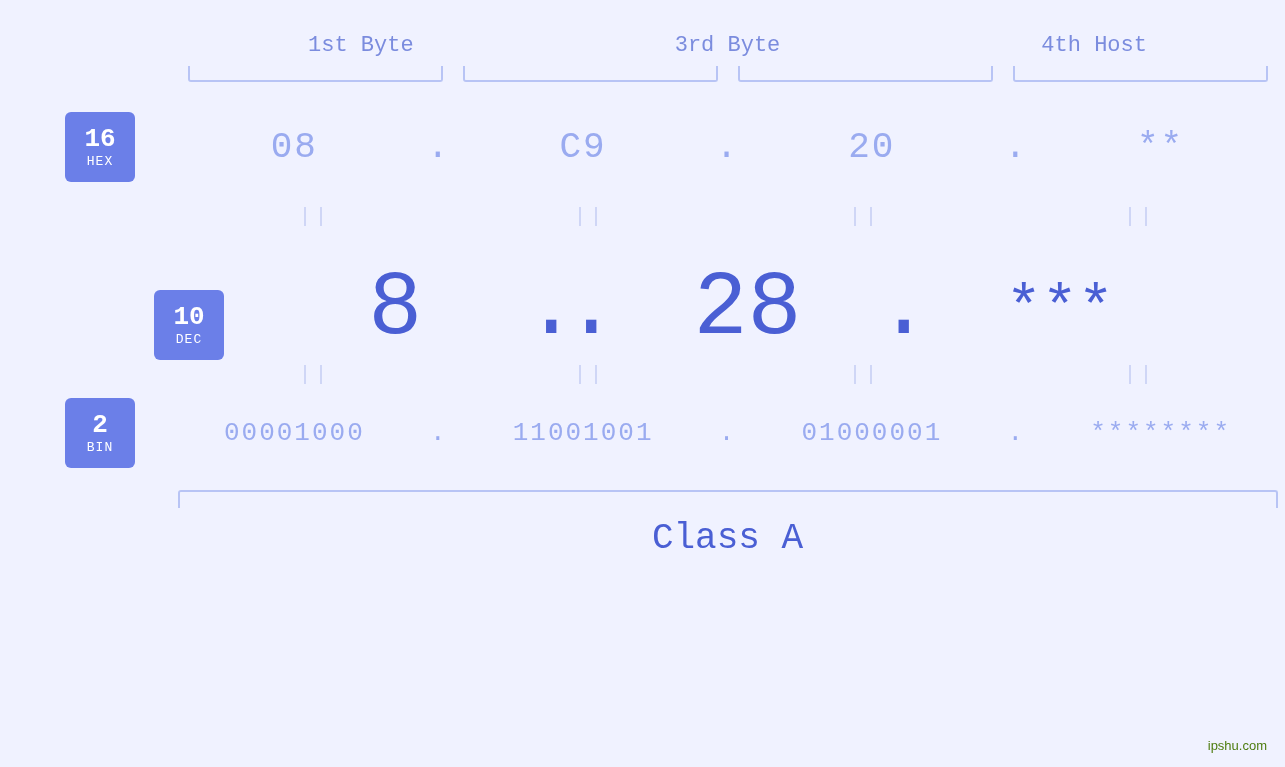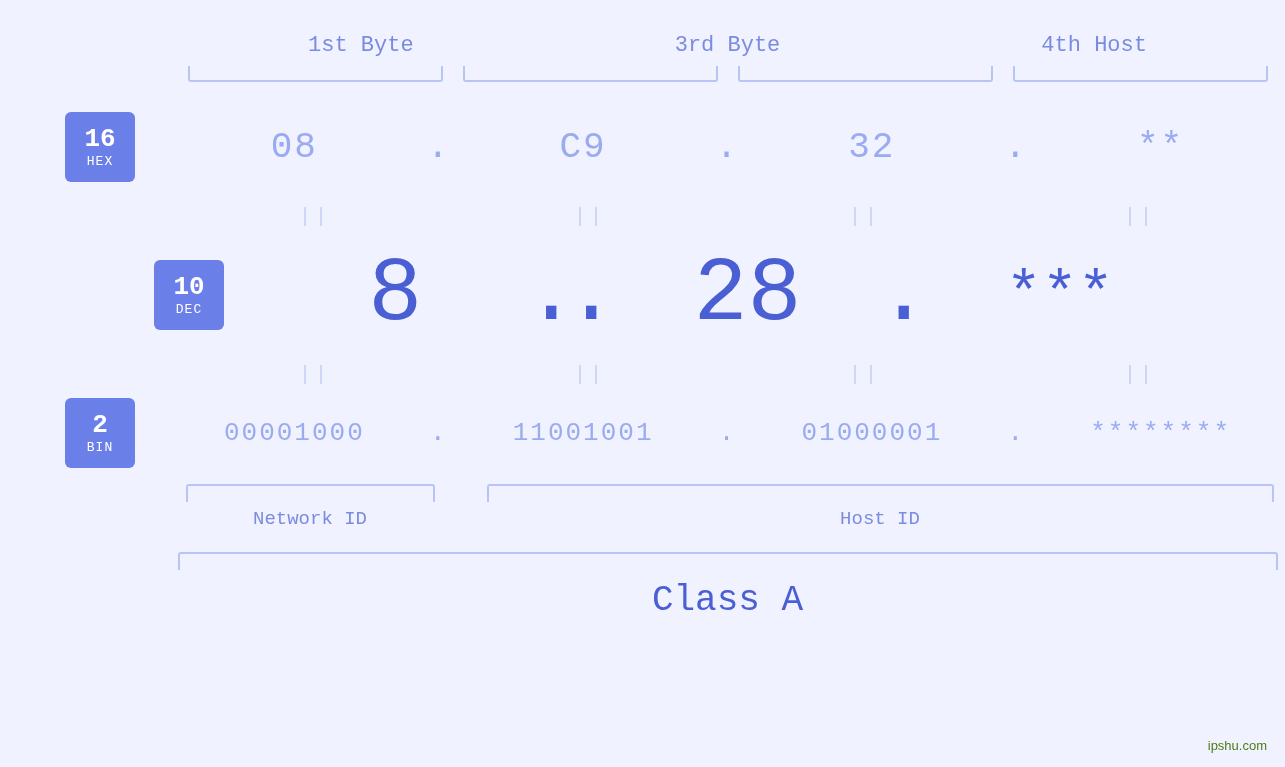--- a/index.html
+++ b/index.html
@@ -170,39 +170,39 @@
       <div class="dot">
         <span class="byte-value-hex">.</span>
       </div>
       <div class="byte-cell">
         <span class="byte-value-hex">C9</span>
       </div>
       <div class="dot">
         <span class="byte-value-hex">.</span>
       </div>
       <div class="byte-cell">
-        <span class="byte-value-hex">32</span>
+        <span class="byte-value-hex">20</span>
       </div>
       <div class="dot">
         <span class="byte-value-hex">.</span>
       </div>
       <div class="byte-cell">
         <span class="byte-value-hex">**</span>
       </div>
     </div>
   </div>
 
   <div style="display:flex; width:1100px; margin-left:170px; height:28px; align-items:center;">
     <div style="flex:1; text-align:center; color:#c8d0f5; font-size:20px; letter-spacing:4px;">||</div>
     <div style="flex:1; text-align:center; color:#c8d0f5; font-size:20px; letter-spacing:4px;">||</div>
     <div style="flex:1; text-align:center; color:#c8d0f5; font-size:20px; letter-spacing:4px;">||</div>
     <div style="flex:1; text-align:center; color:#c8d0f5; font-size:20px; letter-spacing:4px;">||</div>
   </div>
 
-  <div style="display:flex; align-items:center; width:1107px; height:130px;">
+  <div style="display:flex; align-items:flex-end; width:1107px; height:130px;">
     <div class="row-label">
       <div class="label-badge">
         <span class="label-number">10</span>
         <span class="label-text">DEC</span>
       </div>
     </div>
     <div class="bytes-row">
       <div class="byte-cell">
         <span class="byte-value-dec">8</span>
       </div>
@@ -256,35 +256,21 @@
       </div>
       <div class="dot">
         <span class="byte-value-bin">.</span>
       </div>
       <div class="byte-cell">
         <span class="byte-value-bin">********</span>
       </div>
     </div>
   </div>
 
-  <div style="display:flex; width:1100px; margin-left:170px; margin-top:6px; gap:0;">
-
-    <div style="flex:1; display:flex; flex-direction:column; align-items:center;">
-      <div style="width:calc(100% - 16px); height:18px; border:2px solid #b8c4f5; border-bottom:none; border-radius:3px 3px 0 0; margin:0 8px;"></div>
-      <span class="bracket-label" style="color:#7b8cde; font-size:19px; font-family:'Courier New',Courier,monospace; margin-top:6px;">Network ID</span>
-    </div>
-
-    <div style="width:40px;"></div>
-
-    <div style="flex:3; display:flex; flex-direction:column; align-items:center;">
-      <div style="width:calc(100% - 8px); height:18px; border:2px solid #b8c4f5; border-bottom:none; border-radius:3px 3px 0 0; margin:0 4px;"></div>
-      <span class="bracket-label" style="color:#7b8cde; font-size:19px; font-family:'Courier New',Courier,monospace; margin-top:6px;">Host ID</span>
-    </div>
-  </div>
-
-  <div style="width:1100px; margin-left:170px; margin-top:22px; display:flex; flex-direction:column; align-items:center;">
+
+  <div style="width:1100px; margin-left:170px; margin-top:12px; display:flex; flex-direction:column; align-items:center;">
     <div style="width:100%; height:18px; border:2px solid #b8c4f5; border-bottom:none; border-radius:3px 3px 0 0;"></div>
     <span style="color:#4a5fd4; font-size:36px; font-family:'Courier New',Courier,monospace; margin-top:10px;">Class A</span>
   </div>
 
   <div class="watermark">ipshu.com</div>
 
 </div>
 
 </body></html>

